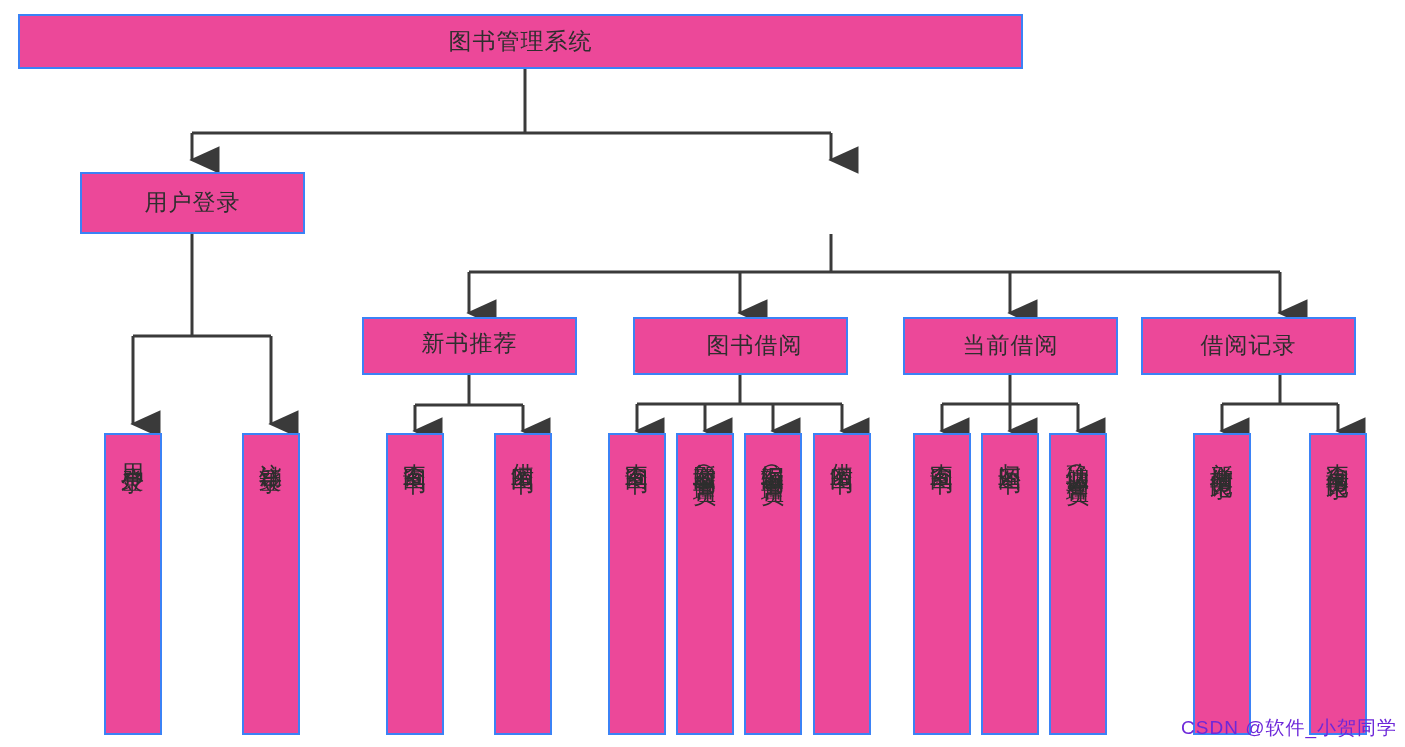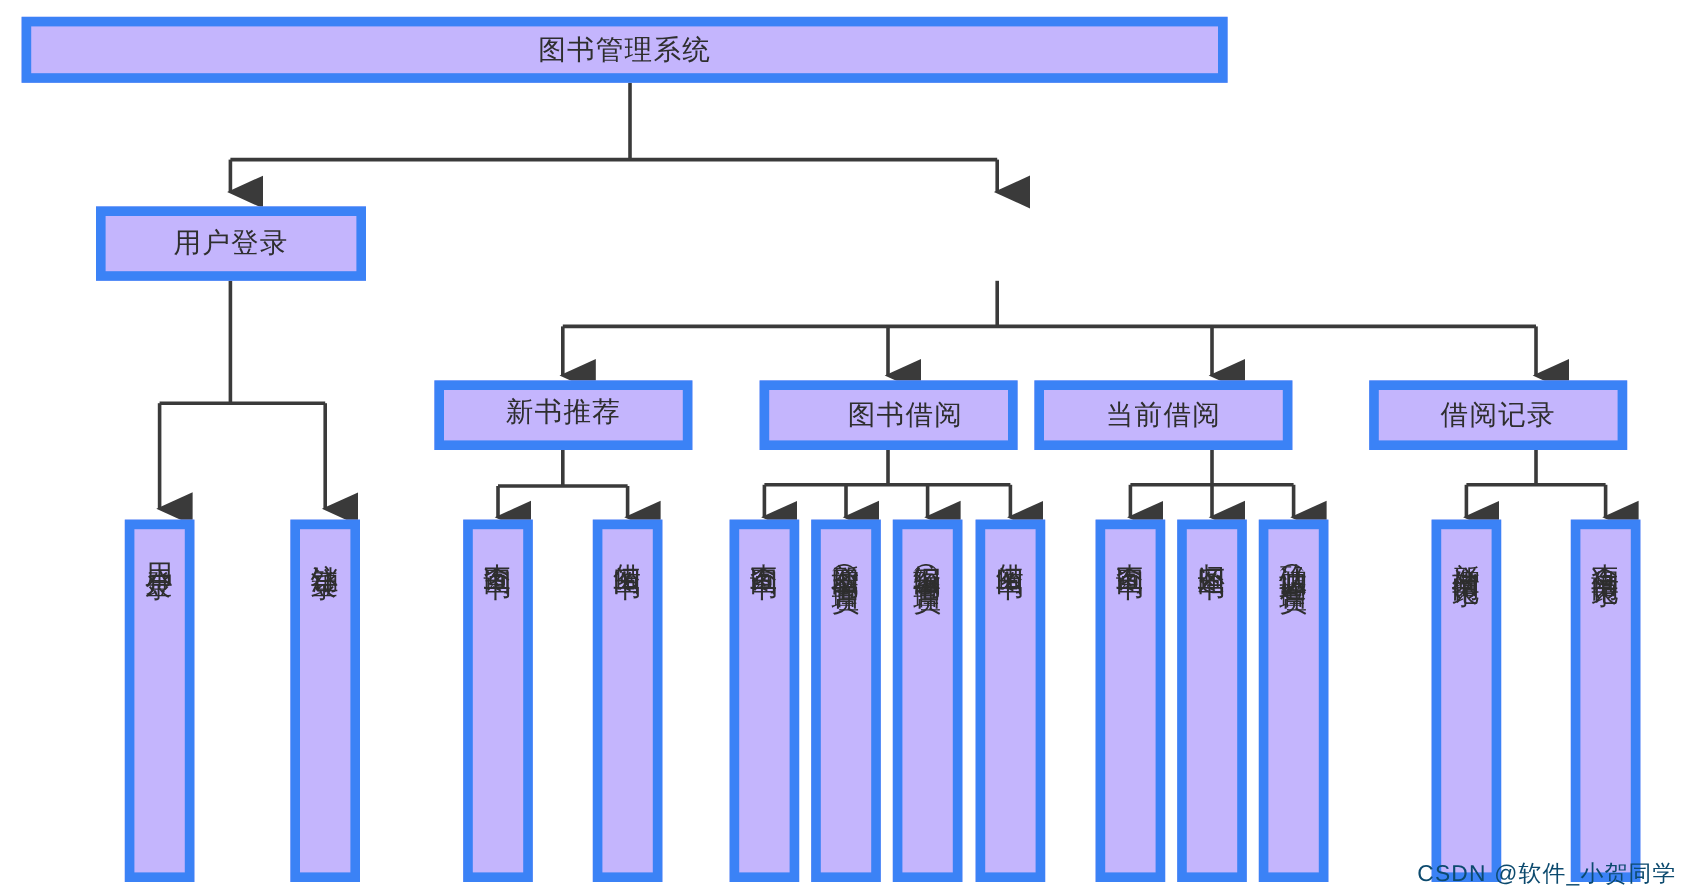--- a/index.html
+++ b/index.html
@@ -21,22 +21,22 @@
     position: absolute;
     left: 0;
     top: 0;
     width: 1405px;
     height: 747px;
     pointer-events: none;
   }
   .node {
     position: absolute;
     box-sizing: border-box;
-    background: #c4b5fd;
-    border: 8px solid #3b82f6;
+    background: #ec4899;
+    border: 2px solid #3b82f6;
     display: flex;
     align-items: center;
     justify-content: center;
     color: #2e2e2e;
   }
   .node.horiz {
     font-size: 23px;
     letter-spacing: 1px;
     line-height: 1.1;
   }
@@ -52,21 +52,21 @@
     line-height: 1.22;
     letter-spacing: 3px;
     color: #2e2e2e;
     white-space: nowrap;
   }
   .watermark {
     position: absolute;
     right: 8px;
     bottom: 6px;
     font-size: 19px;
-    color: #0c4a6e;
+    color: #6d28d9;
     letter-spacing: 1px;
     white-space: nowrap;
   }
 </style>
 </head>
 <body>
 
 <div id="canvas">
 
   <svg class="wires" viewBox="0 0 1405 747">
@@ -126,21 +126,21 @@
   <div class="node horiz" style="left:80px; top:172px; width:225px; height:62px;">
     <span>用户登录</span>
   </div>
 
   <div class="node horiz" style="left:362px; top:317px; width:215px; height:58px;font-family:Liberation Mono, monospace;">
     <span>新书推荐</span>
   </div>
   <div class="node horiz" style="left:633px; top:317px; width:215px; height:58px;padding-left:28px;">
     <span>图书借阅</span>
   </div>
-  <div class="node horiz" style="left:862px; top:317px; width:215px; height:58px;">
+  <div class="node horiz" style="left:903px; top:317px; width:215px; height:58px;">
     <span>当前借阅</span>
   </div>
   <div class="node horiz" style="left:1141px; top:317px; width:215px; height:58px;">
     <span>借阅记录</span>
   </div>
 
   <div class="node vert" style="left:104px; top:433px; width:58px; height:302px;">
     <span class="vtext">用户登录</span>
   </div>
   <div class="node vert" style="left:242px; top:433px; width:58px; height:302px;">

